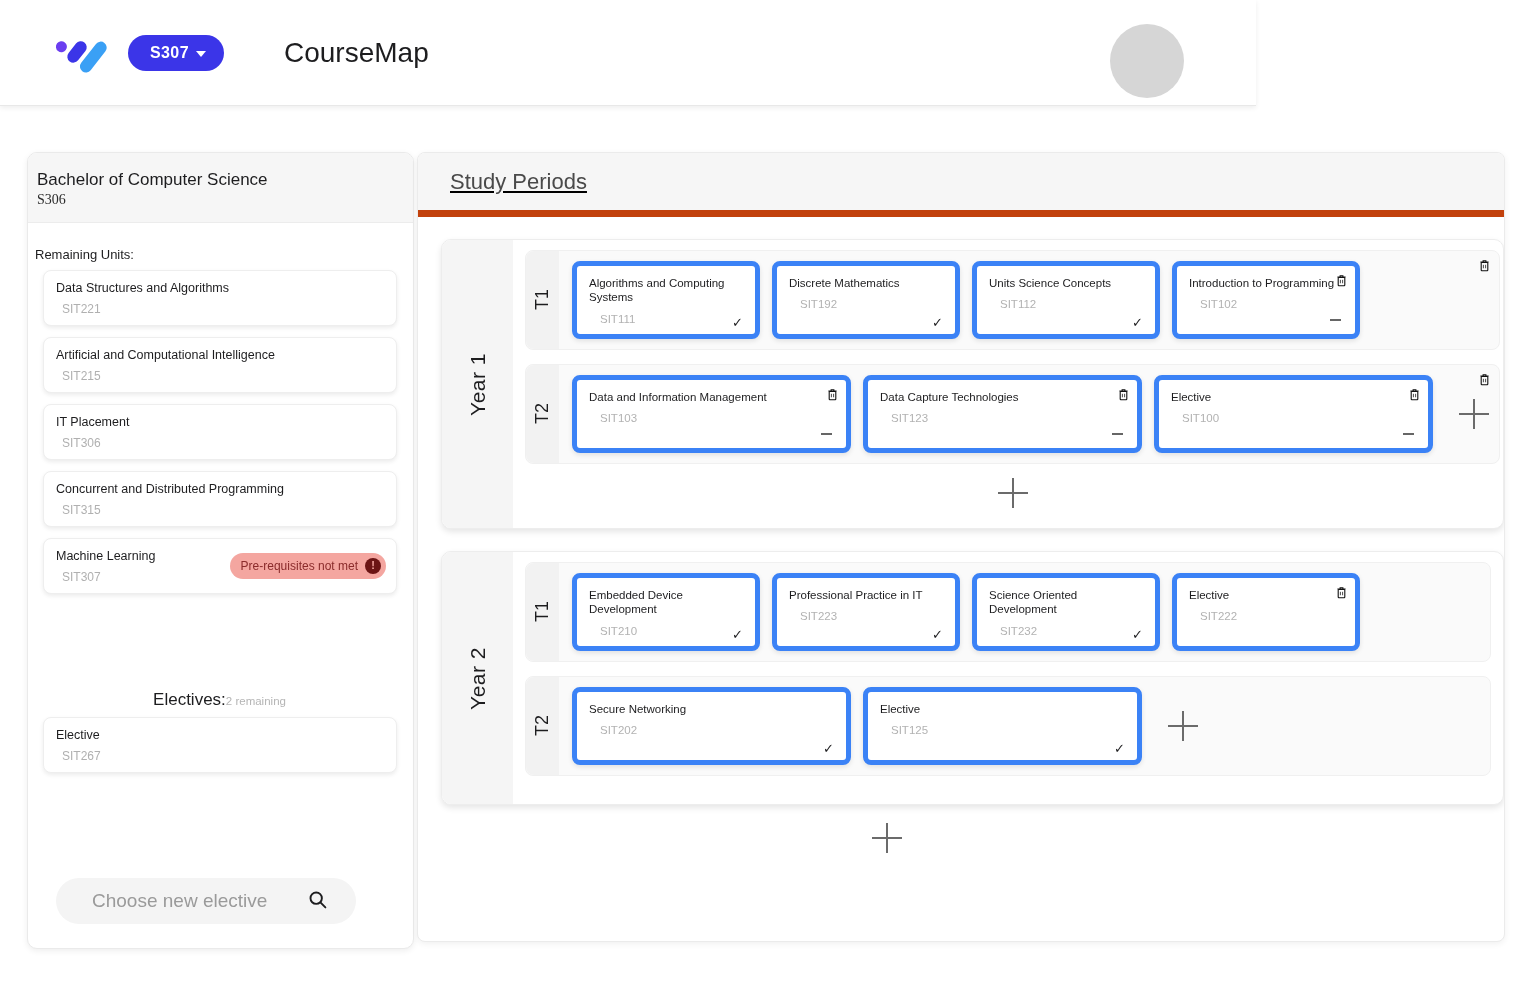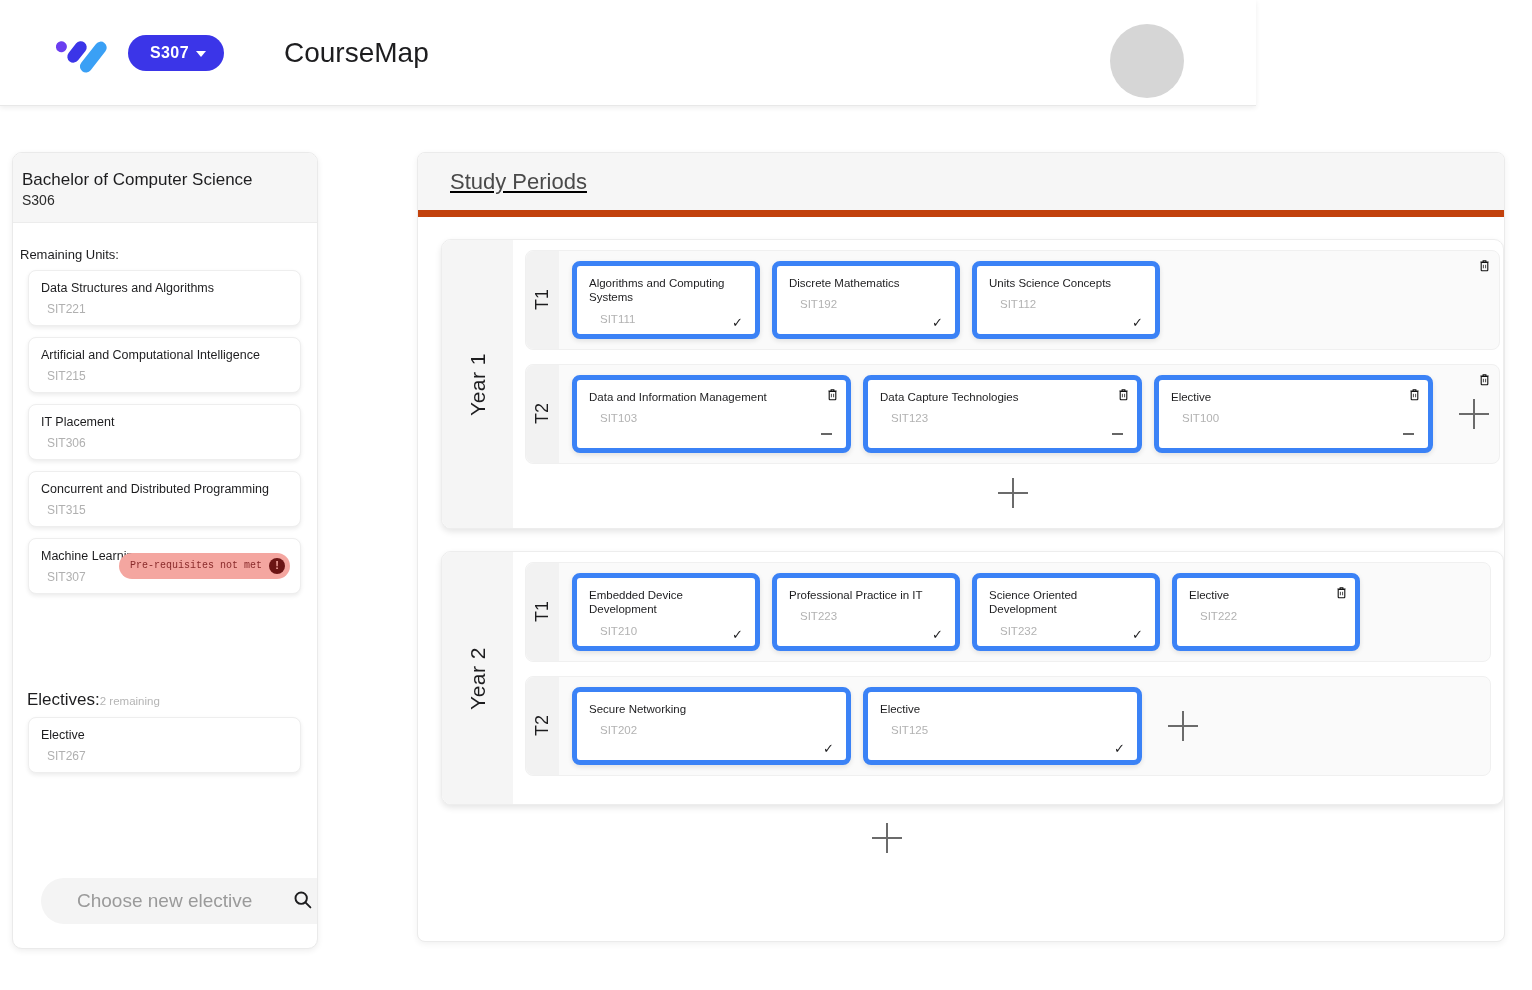--- a/index.html
+++ b/index.html
@@ -41,35 +41,35 @@
     font-size: 28px; color: #1d1d1f; font-weight: 400;
   }
   .avatar {
     position: absolute; right: 72px; top: 24px;
     width: 74px; height: 74px; border-radius: 50%;
     background: #d6d6d6;
   }
 
   
   .sidebar {
-    position: absolute; left: 12px; top: 152px;
-    width: 306px; height: 797px;
+    position: absolute; left: 27px; top: 152px;
+    width: 387px; height: 797px;
     background: #ffffff;
     border: 1px solid #eaeaea;
     border-radius: 10px;
     box-shadow: 0 2px 6px rgba(0,0,0,0.07);
     overflow: hidden;
   }
   .sb-header {
     background: #f6f6f6;
     padding: 16px 0 14px 9px;
     border-bottom: 1px solid #ececec;
   }
   .sb-degree { font-size: 17px; color: #1d1d1f; line-height: 1.28; }
-  .sb-code { font-size: 14px; color: #2b2b2b; margin-top: 1px; }
+  .sb-code { font-size: 14px; color: #2b2b2b; margin-top: 1px; font-family: Liberation Serif, serif; }
 
   .sb-section-title {
     font-size: 13px; color: #1d1d1f;
     margin: 24px 0 8px 7px;
   }
   .unit-list { padding: 0 16px 0 15px; }
 
   .unit-card {
     position: relative;
     background: #ffffff;
@@ -85,31 +85,31 @@
   .unit-code { font-size: 12px; color: #b0b0b0; margin-top: 7px; margin-left: 6px; }
 
   .prereq-badge {
     position: absolute; right: 10px; top: 50%; transform: translateY(-50%);
     background: #f4a6a0;
     border-radius: 14px;
     height: 26px;
     display: flex; align-items: center; gap: 7px;
     padding: 0 5px 0 11px;
   }
-  .prereq-badge .txt { font-size: 10px; color: #8a2b2b; white-space: nowrap; font-family: Liberation Mono, monospace; }
+  .prereq-badge .txt { font-size: 12px; color: #8a2b2b; white-space: nowrap; }
   .prereq-badge .warn {
     width: 16px; height: 16px; border-radius: 50%;
     background: #6b1414; color: #f4a6a0;
     font-size: 11px; font-weight: bold;
     display: flex; align-items: center; justify-content: center;
     line-height: 1;
   }
 
   .electives-head {
-    display: flex; align-items: baseline; justify-content: flex-start;
+    display: flex; align-items: baseline; justify-content: center;
     margin: 96px 16px 7px 14px;
   }
   .electives-head .t { font-size: 17px; color: #1d1d1f; }
   .electives-head .r { font-size: 11.5px; color: #b5b5b5; }
 
   .search-box {
     position: absolute; left: 28px; bottom: 24px;
     width: 300px; height: 46px;
     background: #f4f4f4;
     border-radius: 23px;
@@ -332,20 +332,31 @@
               </div>
               <div class="u-card">
                 <div class="n">Discrete Mathematics</div>
                 <div class="c">SIT192</div>
                 <span class="mark">✓</span>
               </div>
               <div class="u-card">
                 <div class="n">Units Science Concepts</div>
                 <div class="c">SIT112</div>
                 <span class="mark">✓</span>
+              </div>
+              <div class="u-card">
+                <div class="n">Introduction to Programming</div>
+                <div class="c">SIT102</div>
+                <span class="trash"><svg width="11" height="13" viewBox="0 0 16 18" fill="none" stroke="#111" stroke-width="1.6">
+                    <path d="M2 4h12"></path>
+                    <path d="M6 4V2h4v2"></path>
+                    <rect x="3.2" y="4.6" width="9.6" height="12" rx="1"></rect>
+                    <path d="M6.4 8v5M9.6 8v5" stroke-width="1.1"></path>
+                  </svg></span>
+                <span class="mark dash"></span>
               </div>
             </div>
             <span class="row-trash"><svg width="11" height="13" viewBox="0 0 16 18" fill="none" stroke="#111" stroke-width="1.6">
                 <path d="M2 4h12"></path>
                 <path d="M6 4V2h4v2"></path>
                 <rect x="3.2" y="4.6" width="9.6" height="12" rx="1"></rect>
                 <path d="M6.4 8v5M9.6 8v5" stroke-width="1.1"></path>
               </svg></span>
           </div>
           <div class="term-row">

